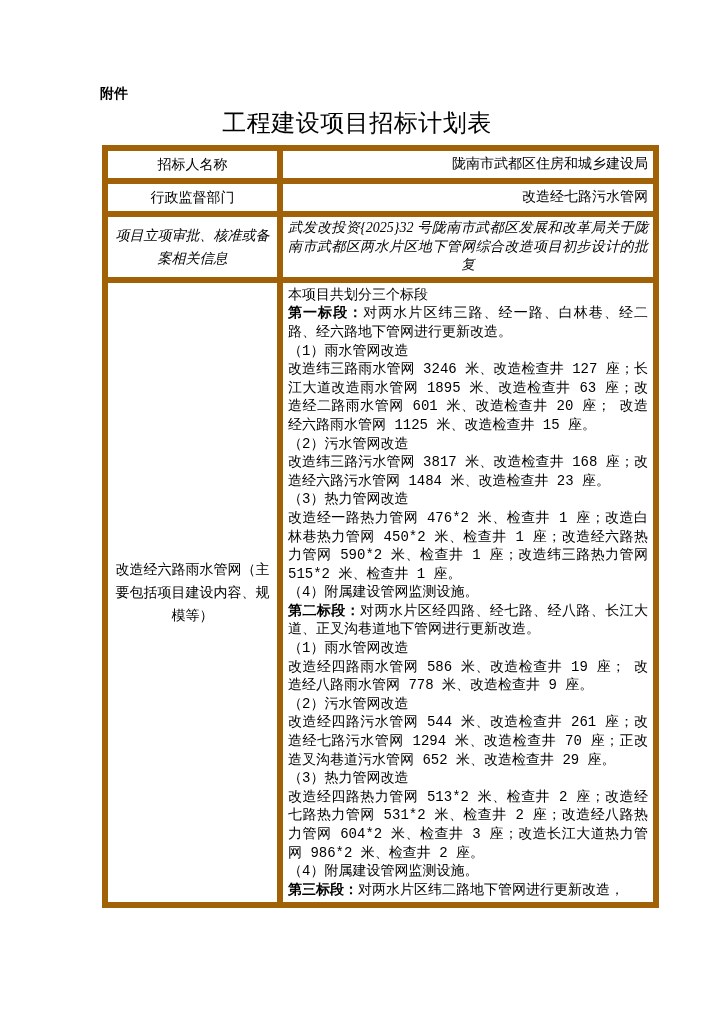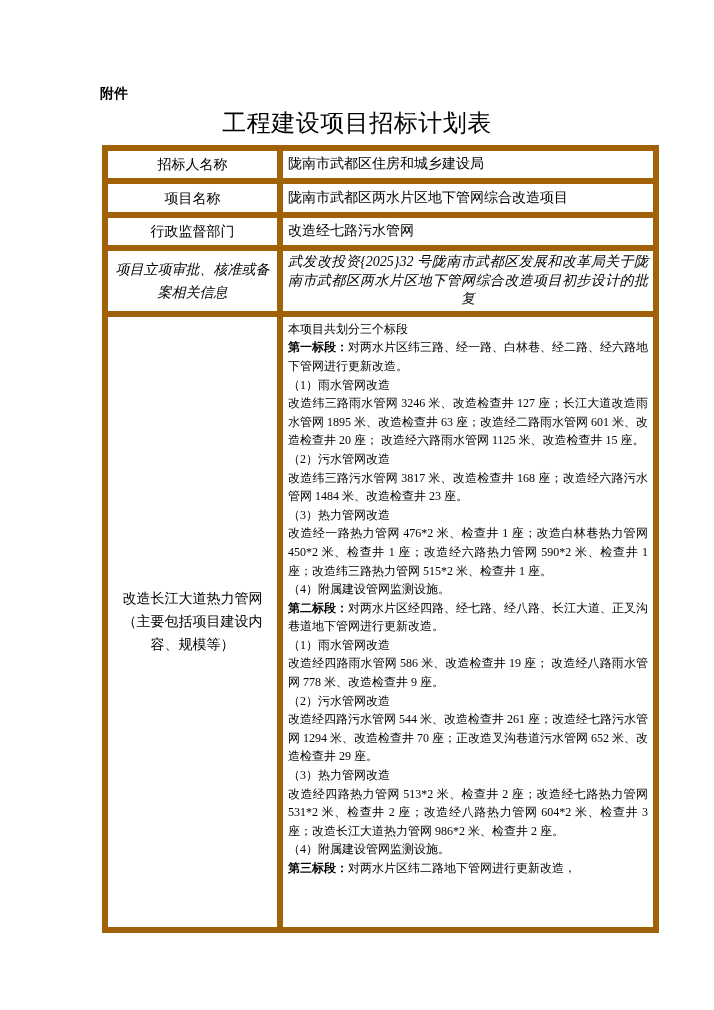--- a/index.html
+++ b/index.html
@@ -52,36 +52,37 @@
   td.label-cell {
     width: 163px;
     text-align: center;
     vertical-align: middle;
     padding: 2px 3px;
     font-size: 14px;
     line-height: 23px;
   }
   td.value-cell {
     width: 360px;
-    text-align: left;
+    text-align: right;
     vertical-align: middle;
     padding: 2px 5px;
     font-size: 14px;
     line-height: 18.6px;
   }
   td.value-justify {
     text-align: justify;
     text-align-last: center;
   }
   td.content-cell {
     width: 360px;
     vertical-align: top;
     padding: 3px 5px;
-    font-size: 12px;
+    font-size: 14px;
     line-height: 18.6px;
+    font-family: Liberation Mono, monospace;
   }
   tr.r1 { height: 31px; }
   tr.r2 { height: 34px; }
   tr.r3 { height: 30px; padding-left: 21px; }
   tr.r4 { height: 55px; font-style: italic; }
   tr.r5 { height: 616px; }
   .para {
     margin: 0;
     padding: 0;
     text-align: justify;
@@ -98,34 +99,30 @@
   <div class="attachment">附件</div>
 
   <div class="doc-title">工程建设项目招标计划表</div>
 
   <table class="main-table">
     <tbody>
       <tr class="r1">
         <td class="label-cell">招标人名称</td>
         <td class="value-cell">陇南市武都区住房和城乡建设局</td>
       </tr>
-      <tr class="r2">
-        <td class="label-cell">项目名称</td>
-        <td class="value-cell">陇南市武都区两水片区地下管网综合改造项目</td>
-      </tr>
       <tr class="r3">
         <td class="label-cell">行政监督部门</td>
         <td class="value-cell">改造经七路污水管网</td>
       </tr>
       <tr class="r4">
         <td class="label-cell">项目立项审批、核准或备案相关信息</td>
         <td class="value-cell value-justify">武发改投资{2025}32 号陇南市武都区发展和改革局关于陇南市武都区两水片区地下管网综合改造项目初步设计的批复</td>
       </tr>
       <tr class="r5">
-        <td class="label-cell">改造长江大道热力管网（主要包括项目建设内容、规模等）</td>
+        <td class="label-cell">改造经六路雨水管网（主要包括项目建设内容、规模等）</td>
         <td class="content-cell">
             <p class="para">本项目共划分三个标段</p>
             <p class="para"><b>第一标段：</b>对两水片区纬三路、经一路、白林巷、经二路、经六路地下管网进行更新改造。</p>
             <p class="para">（1）雨水管网改造</p>
             <p class="para">改造纬三路雨水管网 3246 米、改造检查井 127 座；长江大道改造雨水管网 1895 米、改造检查井 63 座；改造经二路雨水管网 601 米、改造检查井 20 座； 改造经六路雨水管网 1125 米、改造检查井 15 座。</p>
             <p class="para">（2）污水管网改造</p>
             <p class="para">改造纬三路污水管网 3817 米、改造检查井 168 座；改造经六路污水管网 1484 米、改造检查井 23 座。</p>
             <p class="para">（3）热力管网改造</p>
             <p class="para">改造经一路热力管网 476*2 米、检查井 1 座；改造白林巷热力管网 450*2 米、检查井 1 座；改造经六路热力管网 590*2 米、检查井 1 座；改造纬三路热力管网 515*2 米、检查井 1 座。</p>
             <p class="para">（4）附属建设管网监测设施。</p>

